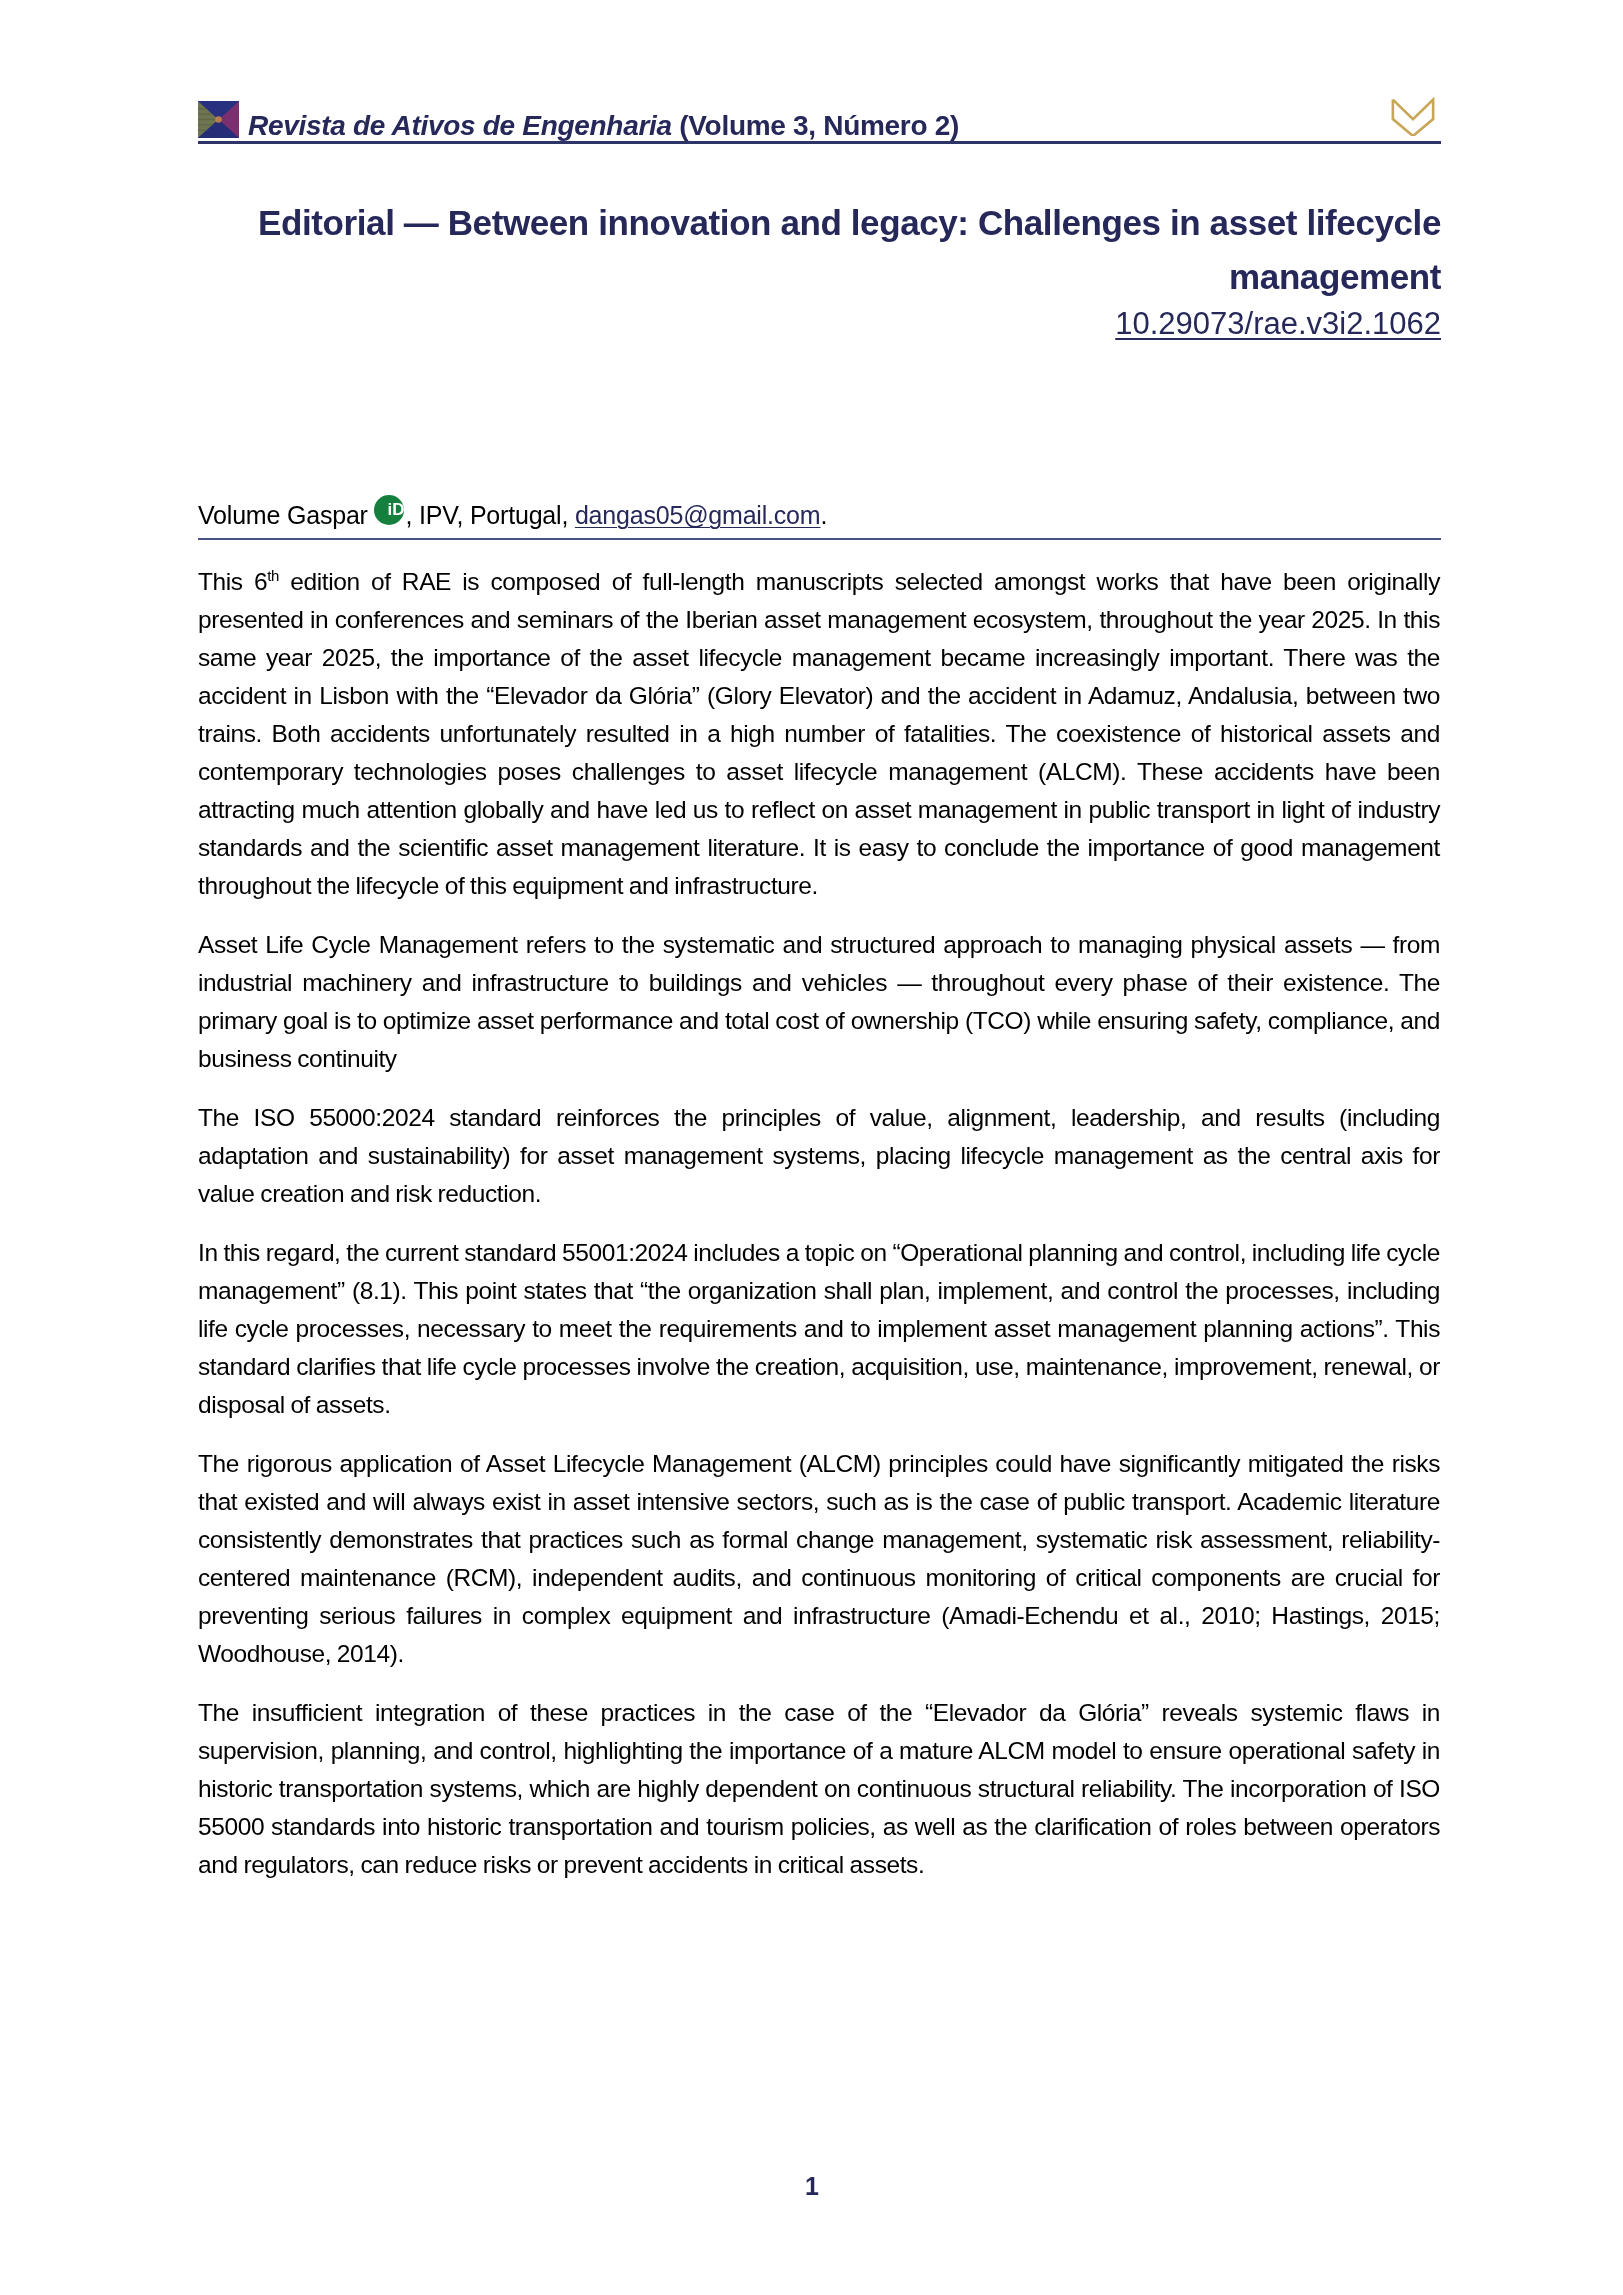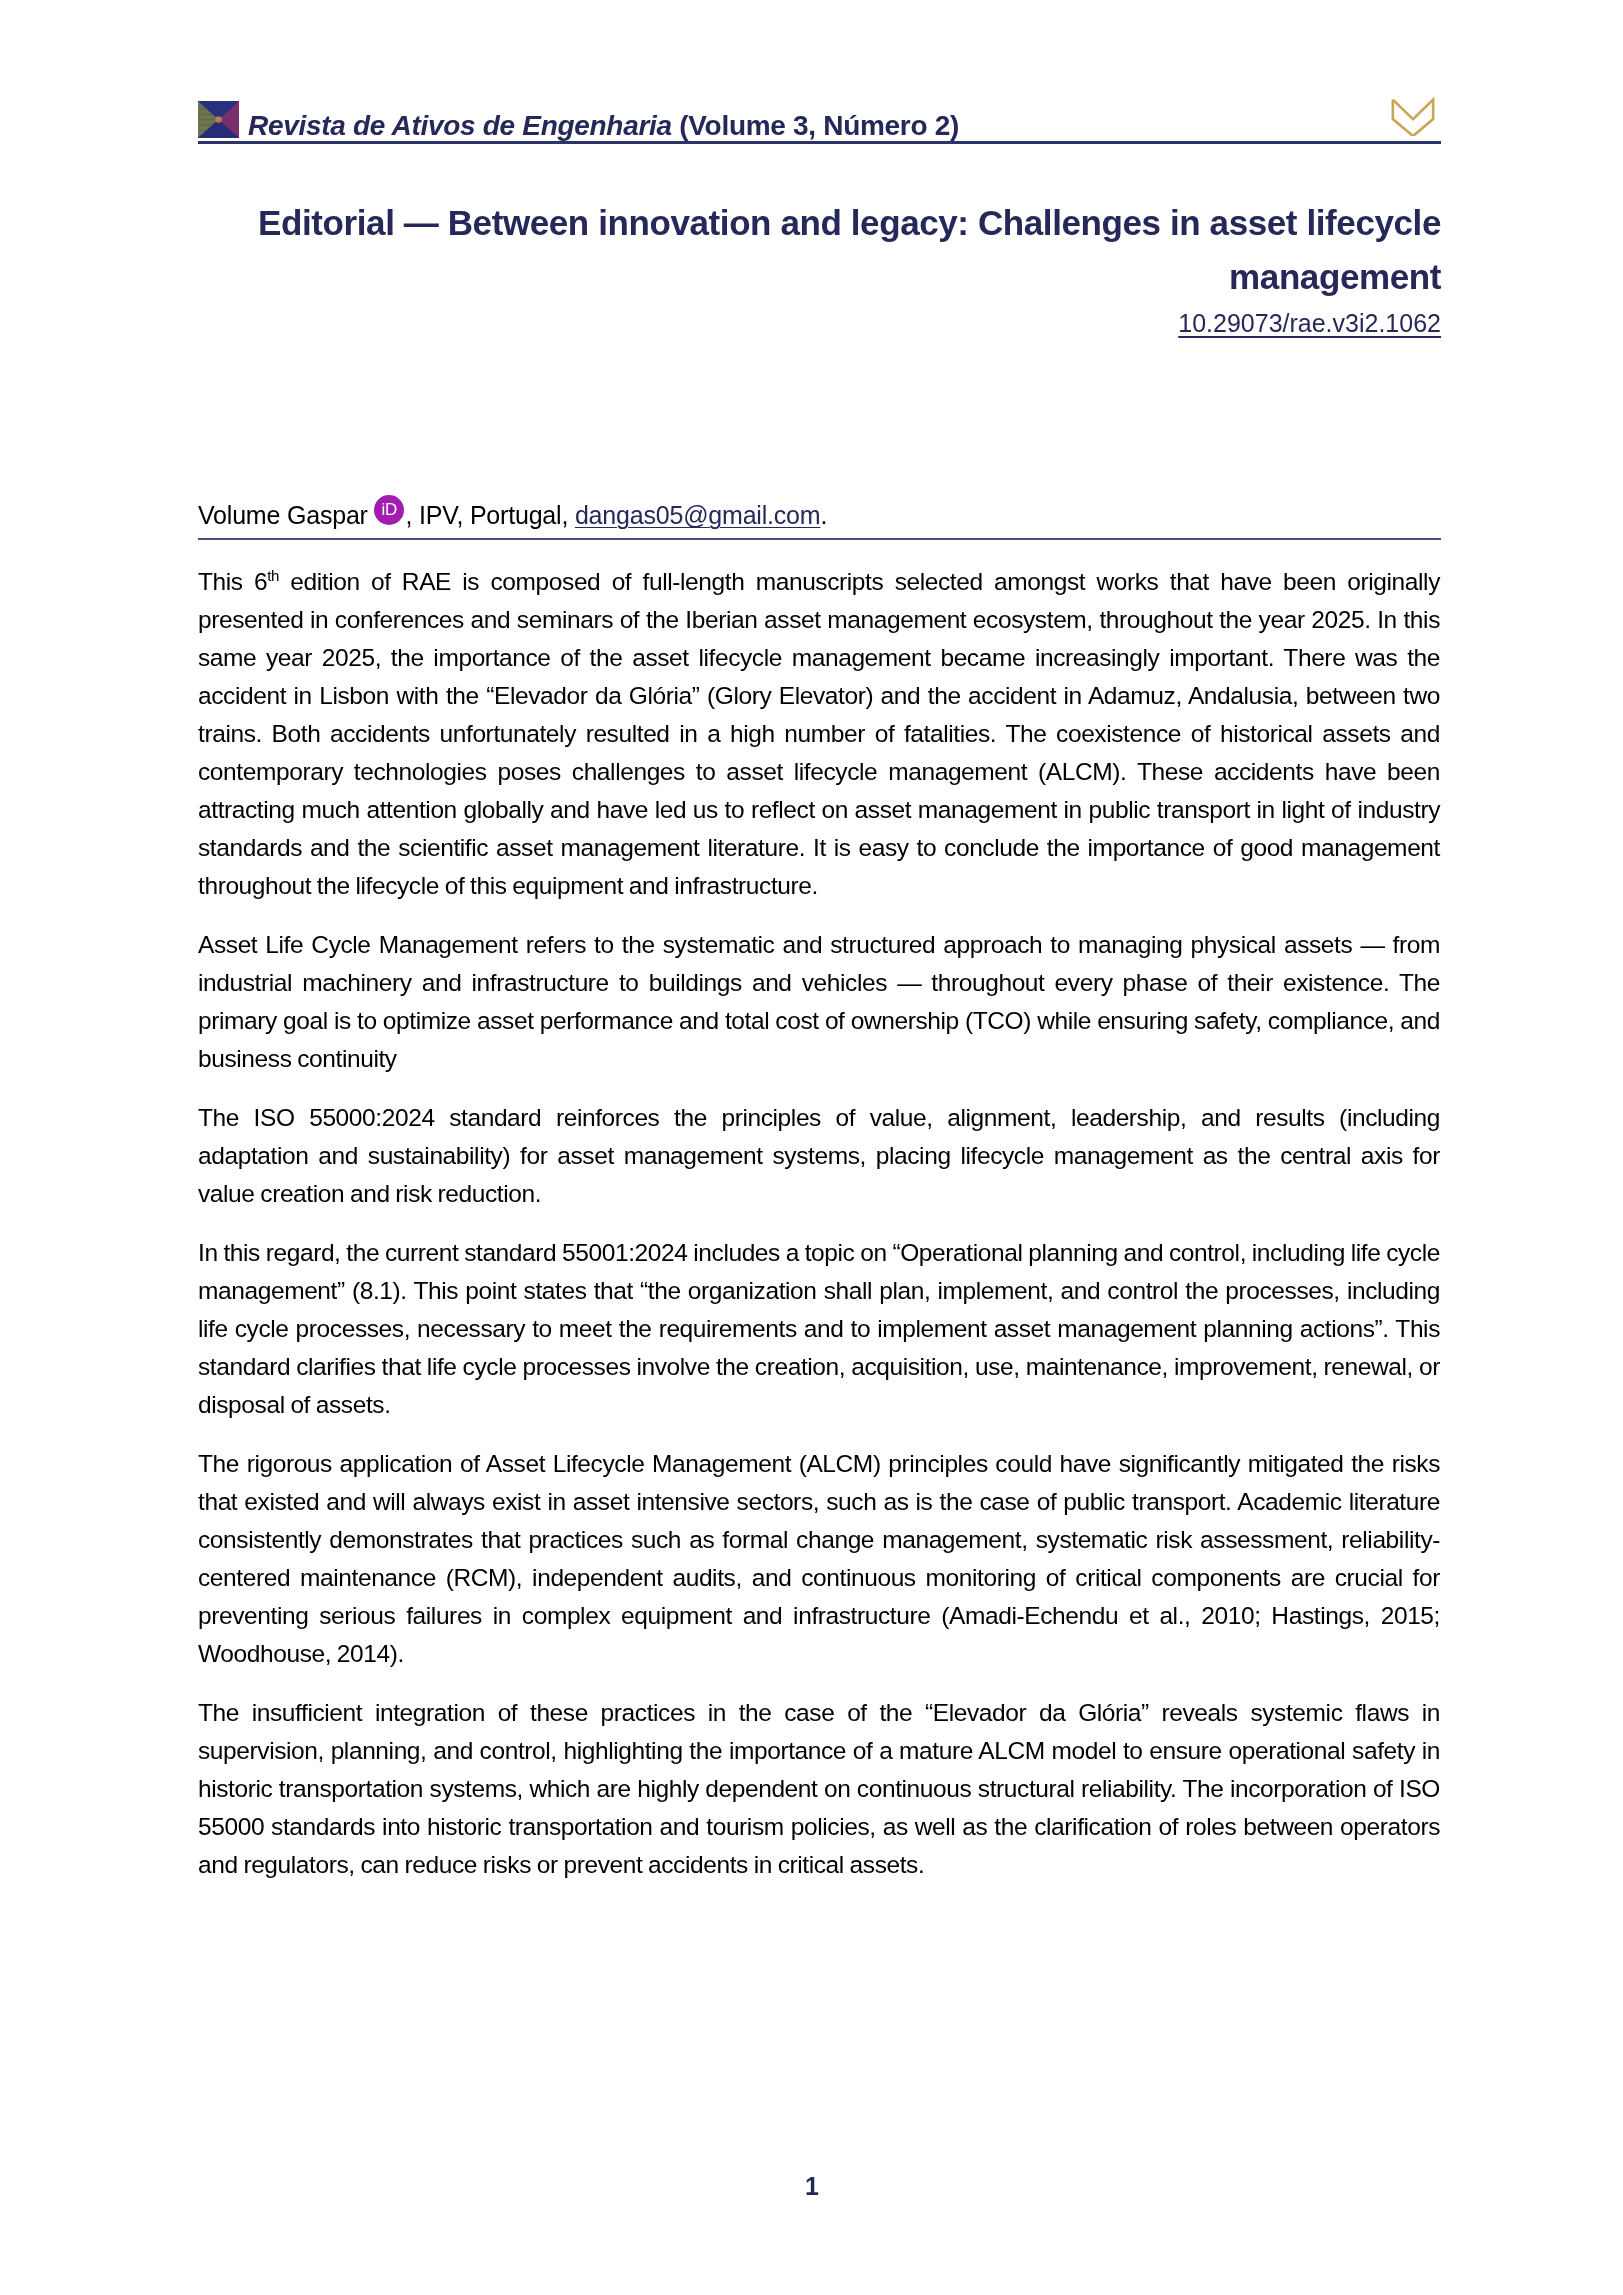--- a/index.html
+++ b/index.html
@@ -78,21 +78,21 @@
       font-size: 35px;
       line-height: 54px;
       margin: 0;
       letter-spacing: -0.4px;
     }
     .title-pt { font-style: italic; }
     .doi {
       display: inline-block;
       margin-top: 3.9px;
       font-weight: normal;
-      font-size: 25px;
+      font-size: 31px;
       line-height: 31px;
       color: #252858;
       text-decoration: underline;
       text-decoration-thickness: 2px;
       text-underline-offset: 3.9px;
     }
     
     .author-line {
       position: absolute;
       left: 198px;
@@ -101,28 +101,28 @@
       font-size: 25px;
       line-height: 39px;
       white-space: nowrap;
       letter-spacing: -0.2px;
     }
     .orcid-icon {
       display: inline-block;
       width: 30px;
       height: 30px;
       border-radius: 50%;
-      background: #a21caf;
+      background: #15803d;
       color: #ffffff;
       font-size: 17px;
       line-height: 30px;
-      text-align: center;
+      text-align: right;
       vertical-align: 9.2px;
       margin: 0 1.3px 0 6.5px;
-      font-weight: normal;
+      font-weight: bold;
     }
     .email-link {
       color: #252858;
       text-decoration: underline;
       text-decoration-thickness: 1.3px;
       text-underline-offset: 3.3px;
     }
     .author-rule {
       position: absolute;
       left: 198px;

